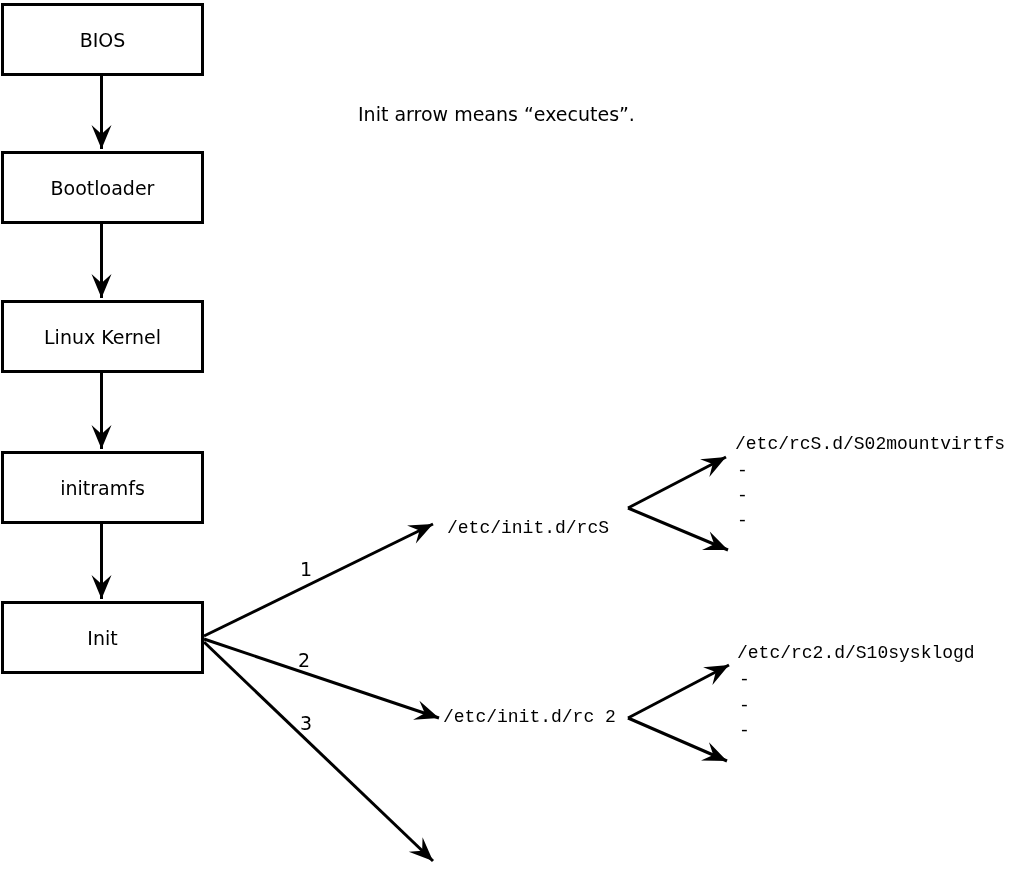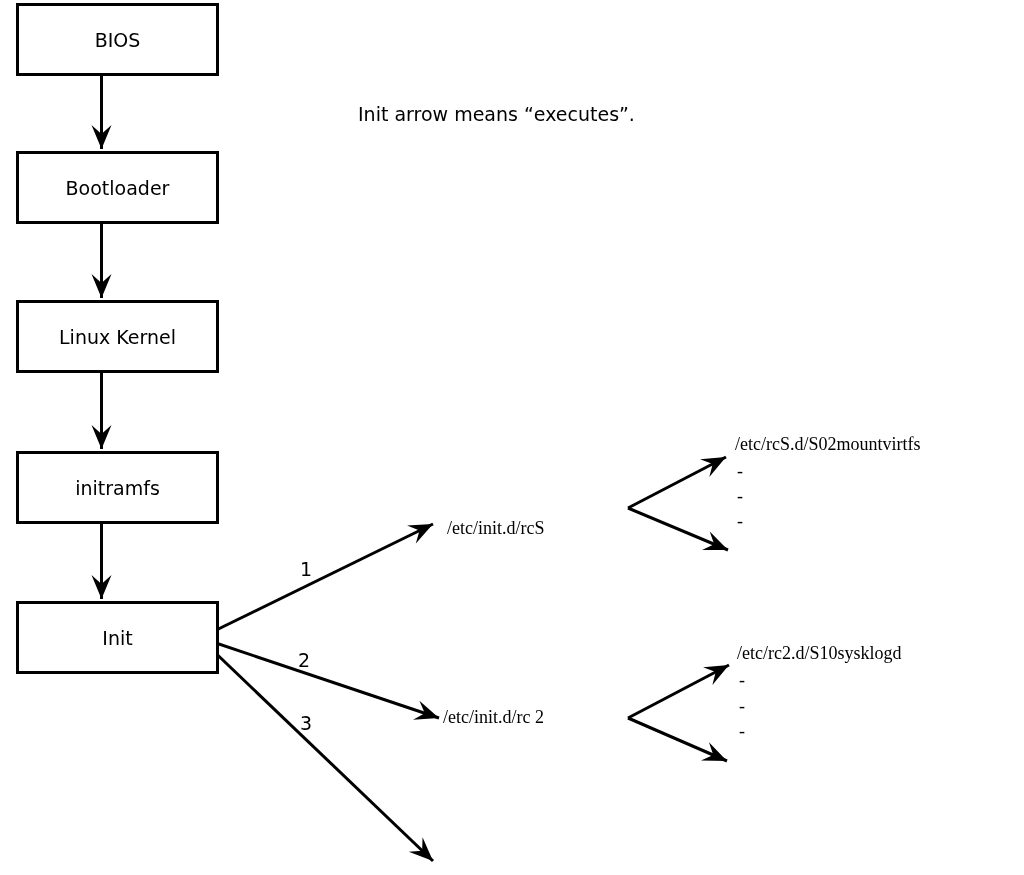--- a/index.html
+++ b/index.html
@@ -28,34 +28,33 @@
     height: 73px;
     box-sizing: border-box;
     border: 3px solid #000000;
     background: #ffffff;
     display: flex;
     align-items: center;
     justify-content: center;
     font-size: 19px;
     color: #000000;
     white-space: nowrap;
-    margin-left: 15px;
   }
   .lbl {
     position: absolute;
     transform: translateY(-50%);
     white-space: pre;
     color: #000000;
   }
   .sans {
     font-family: "DejaVu Sans", "Liberation Sans", sans-serif;
     font-size: 19px;
   }
   .mono {
-    font-family: Liberation Serif, serif;
+    font-family: Liberation Mono, monospace;
     font-size: 18px;
   }
 </style>
 </head>
 <body>
 
 <div id="canvas">
 
   <svg id="arrows" viewBox="0 0 1024 875" xmlns="http://www.w3.org/2000/svg">
     <defs>

